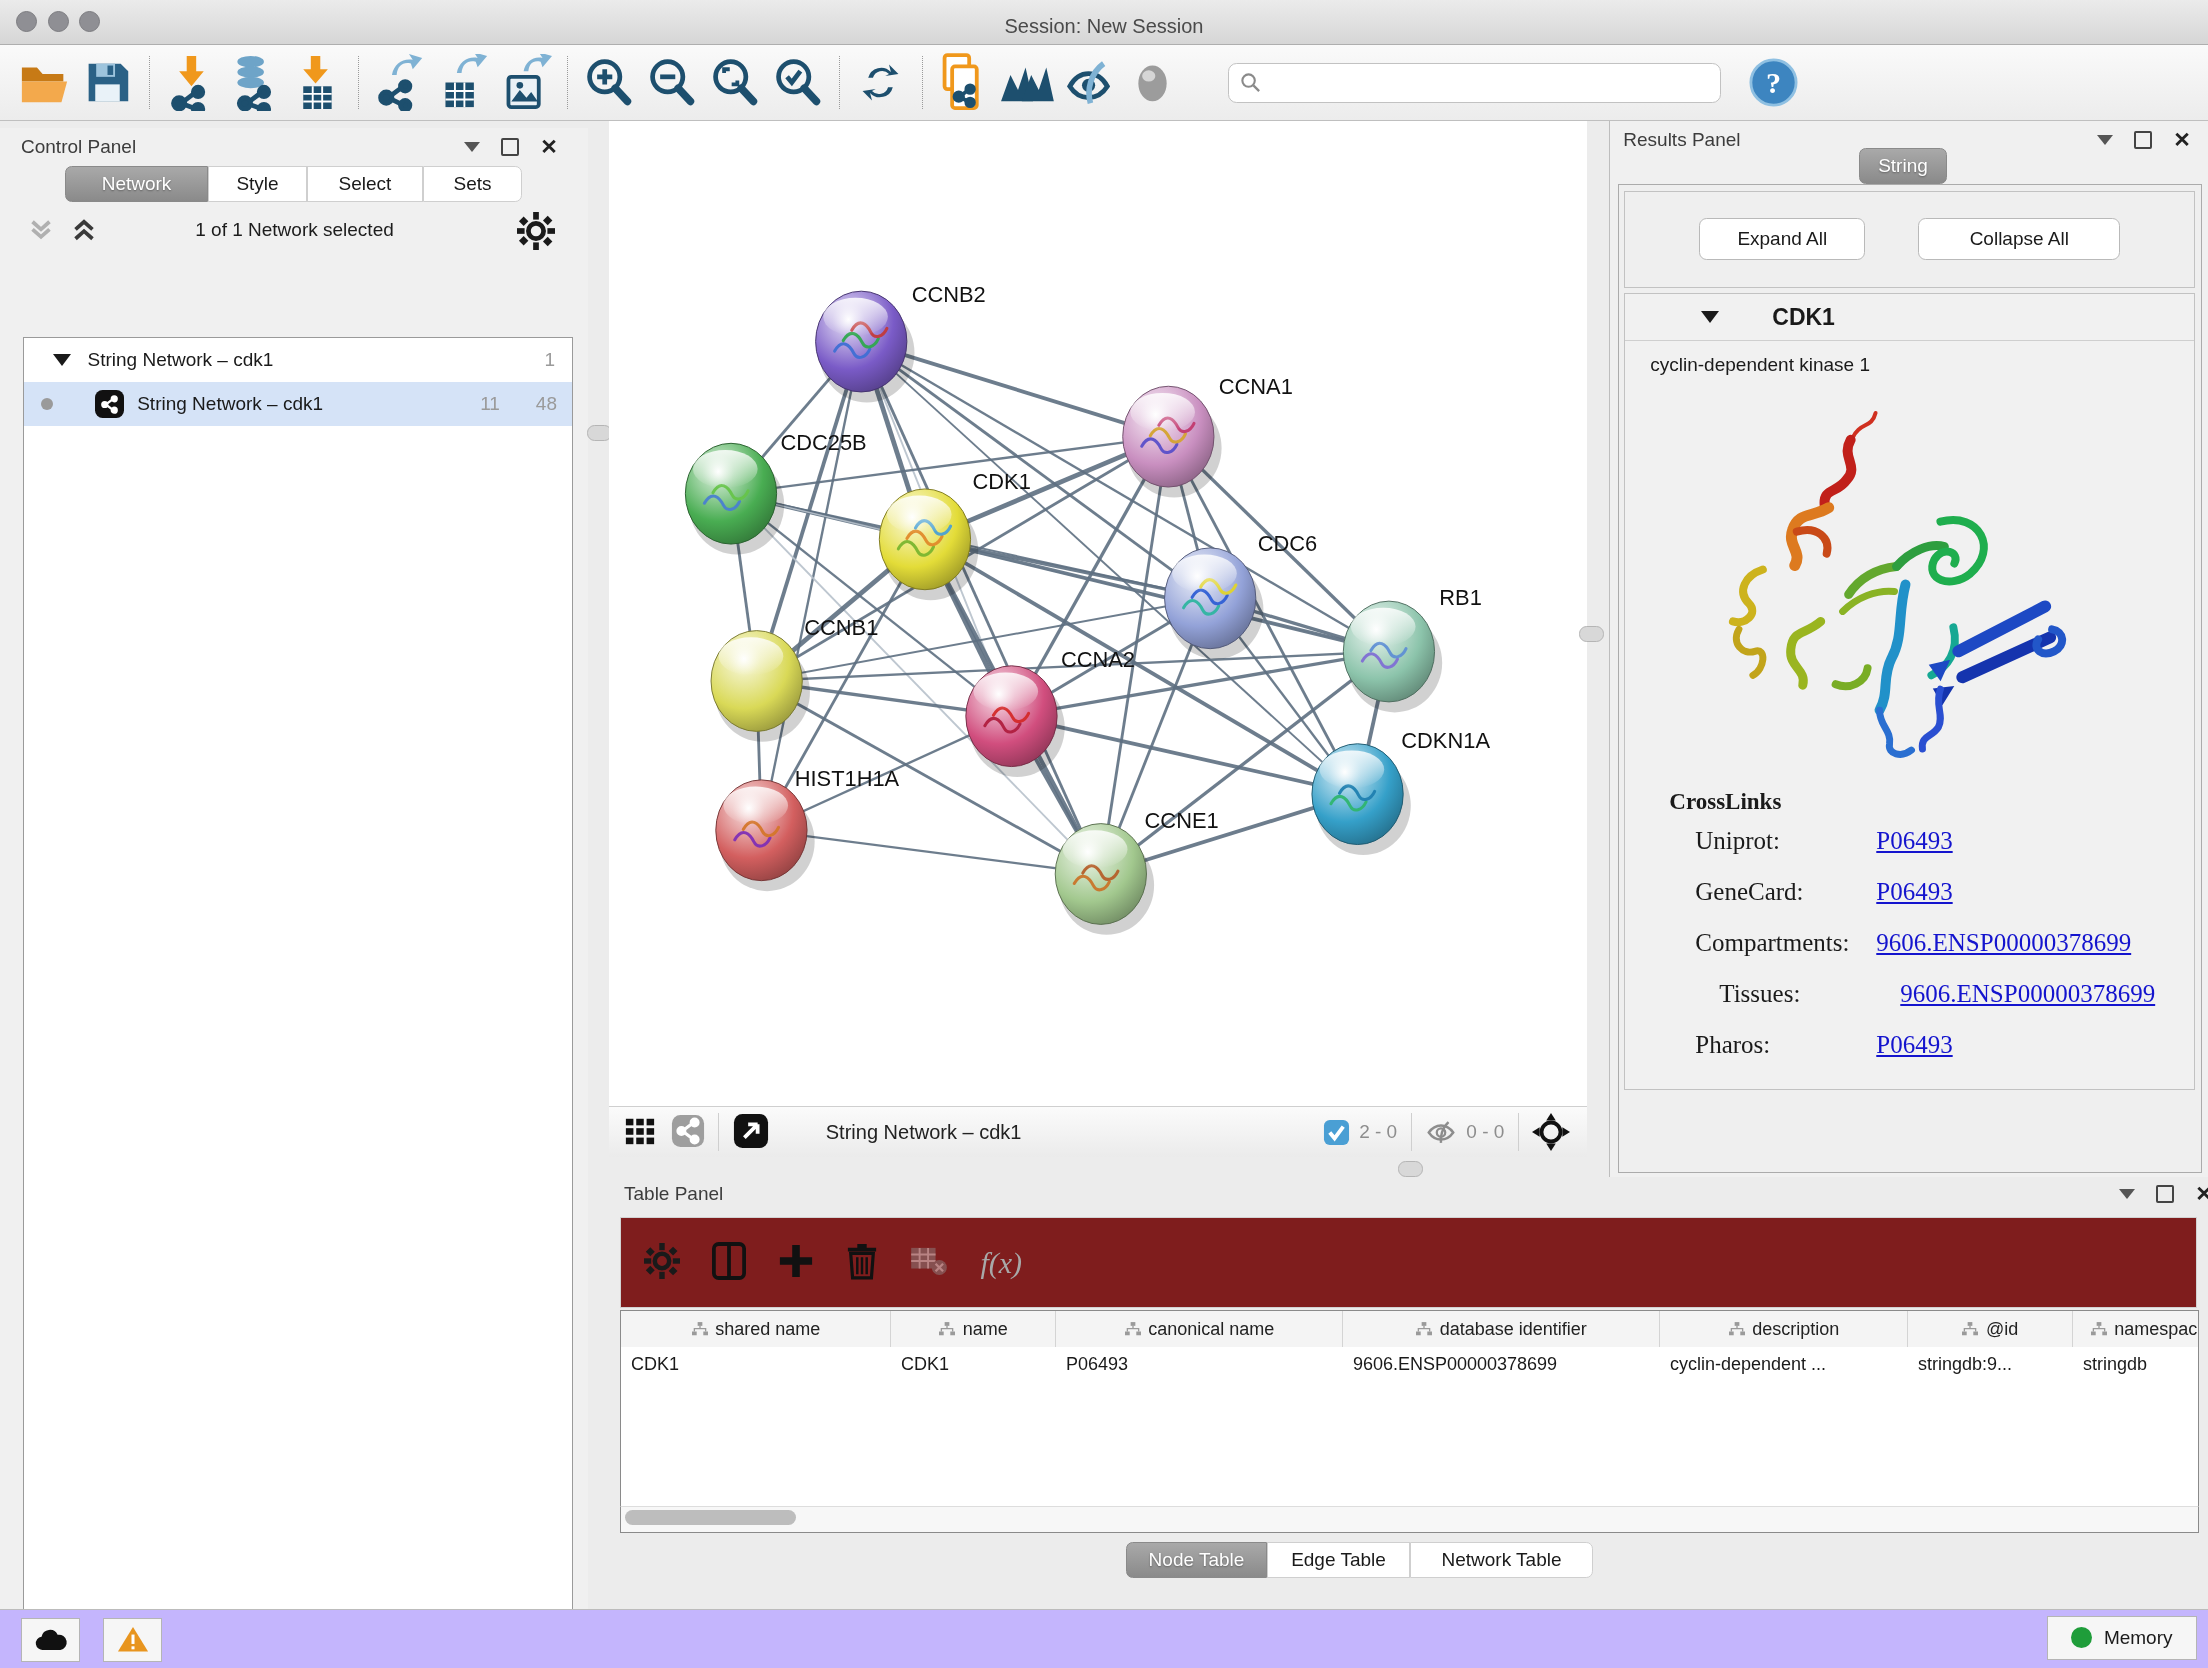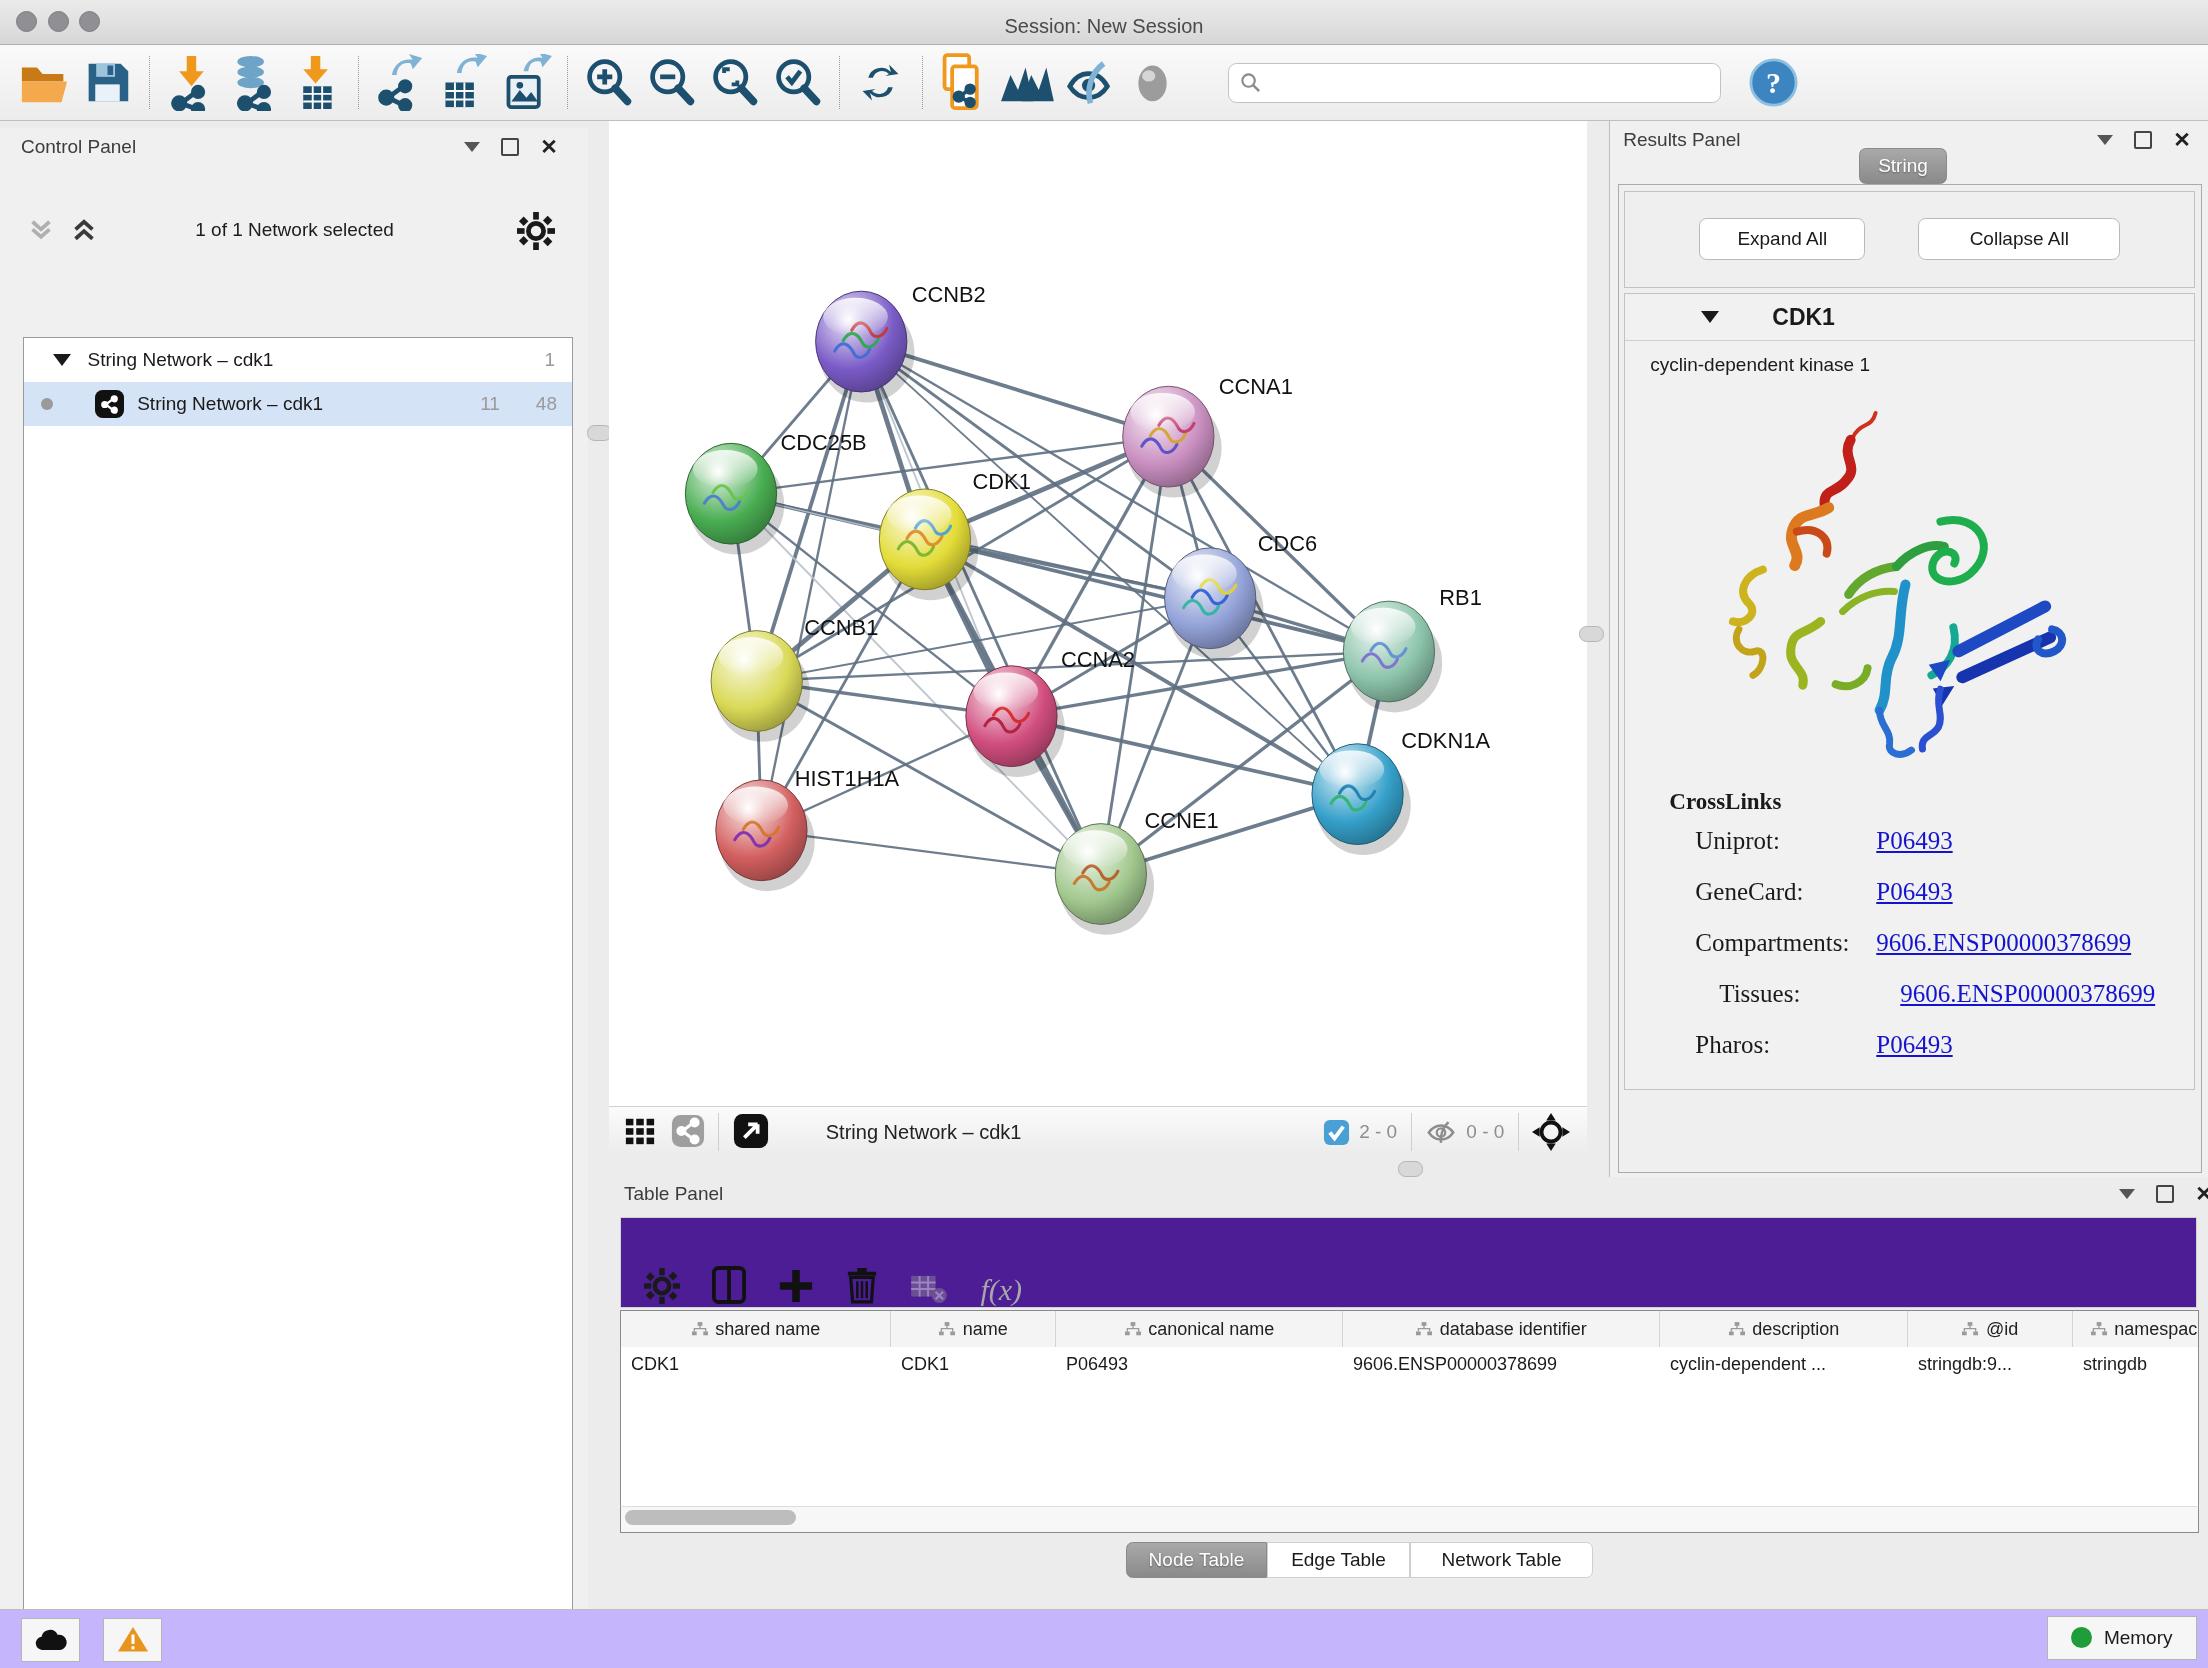--- a/index.html
+++ b/index.html
@@ -54,22 +54,22 @@
   .net-label{font-family:"Liberation Sans",sans-serif;font-size:23px;fill:#111;font-weight:500;}
   .gray-num{font-size:19px;color:#8d8d8d;}
   
   #results-panel{left:1609px;top:121px;width:599px;height:1057px;background:#f0f0f0;border-left:1px solid #bdbdbd;}
   .rp-btn{height:40px;background:#fff;border:1px solid #b9b9b9;border-radius:7.6px;font-size:19px;
     display:flex;align-items:center;justify-content:center;}
   .serif{font-family:"Liberation Serif",serif;}
   .xlink{color:#1414ce;text-decoration:underline;}
   
   #table-panel{left:609px;top:1177px;width:1600px;height:1383px;background:#ececec;}
-  #tp-toolbar{left:11.4px;top:40px;width:1577px;height:91px;background:#4c1d95;border:1px solid #d2d2d2;
-    display:flex;align-items:flex-end;gap:32px;padding:0 23px;box-sizing:border-box;}
+  #tp-toolbar{left:11.4px;top:40px;width:1577px;height:91px;background:#7f1d1d;border:1px solid #d2d2d2;
+    display:flex;align-items:center;gap:32px;padding:0 23px;box-sizing:border-box;}
   #tp-table{left:11.4px;top:133px;width:1577px;height:219px;background:#fff;border:1.9px solid #8a8a8a;
     border-bottom:none;overflow:hidden;}
   .th{display:flex;align-items:center;justify-content:center;gap:7.6px;font-size:18px;color:#222;
     border-right:1px solid #d4d4d4;box-sizing:border-box;height:36px;background:#f4f4f4;}
   .td{font-size:18px;display:flex;align-items:center;padding-left:9.5px;box-sizing:border-box;height:34px;}
   #tp-scroll{left:11.4px;top:329px;width:1577px;height:25px;background:#f7f7f7;border:1.9px solid #8a8a8a;border-top:1px solid #ddd;}
   #tp-thumb{left:3.8px;top:2.9px;width:171px;height:15px;border-radius:7.6px;background:#bdbdbd;}
   
   #statusbar{left:0;top:1609px;width:2208px;height:59px;background:#c4b5fd;border-top:1px solid #bcbcbc;}
   .sb-btn{height:42px;background:#f6f6f6;border:1.9px solid #b5b5b5;display:flex;align-items:center;
@@ -252,20 +252,26 @@
   </div>
 </div>
 
 <div id="control-panel" class="abs">
   <div class="abs panel-title" style="left:21px;top:7.6px;">Control Panel</div>
   <div class="abs win-ctrl" style="left:464px;top:9.5px;">
     <span class="w-min"></span>
     <span class="w-max"></span>
     <span class="w-close">✕</span>
   </div>
+  <div class="abs" id="cp-tabs" style="left:65px;top:38px;display:flex;">
+      <div class="tab sel first" style="width: 143px;">Network</div>
+      <div class="tab" style="width: 99px;">Style</div>
+      <div class="tab" style="width: 116px;">Select</div>
+      <div class="tab last" style="width: 99px;">Sets</div>
+    </div>
 
   <div class="abs" style="left:25px;top:88px;">
     <svg width="32" height="28.5" viewBox="0 0 34 30">
         <g stroke="#b0b0b0" stroke-width="4" fill="none">
           <path d="M8 6 l9 8 9 -8"></path>
           <path d="M8 14 l9 8 9 -8"></path>
         </g>
       </svg>
   </div>
   <div class="abs" style="left:68px;top:88px;">

